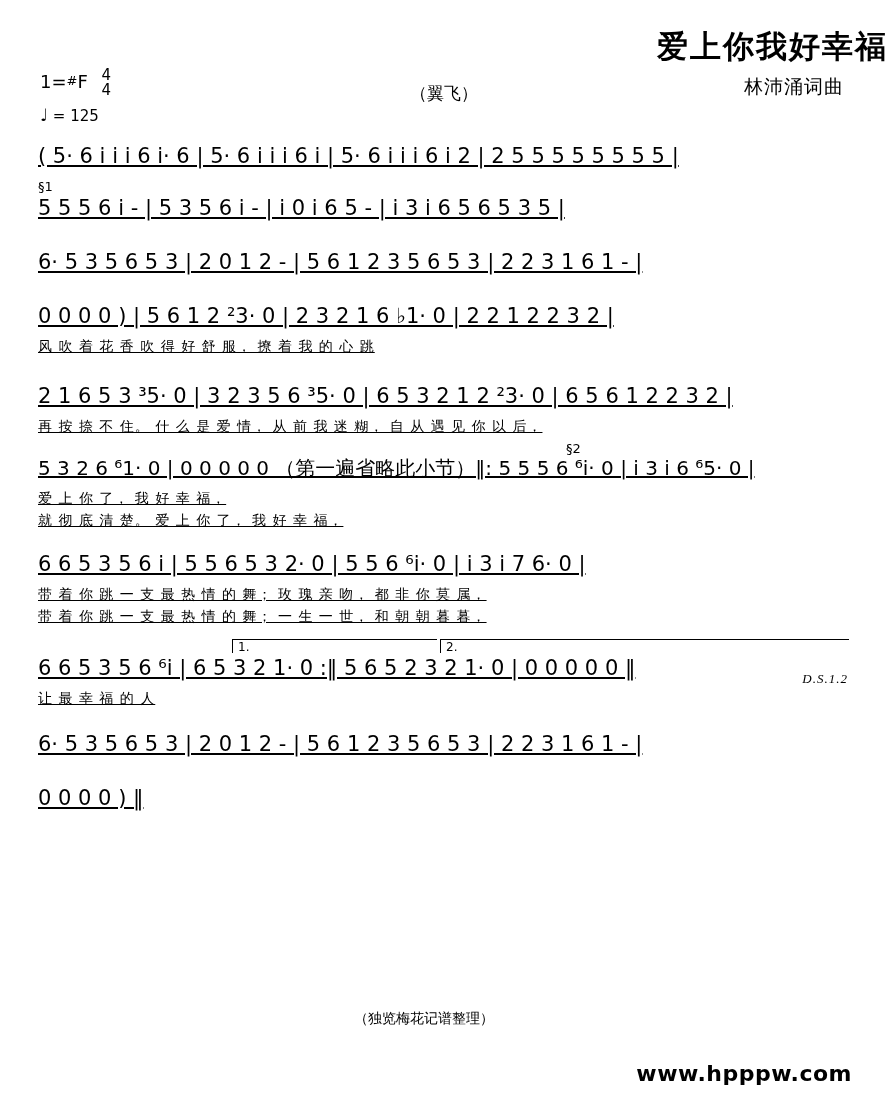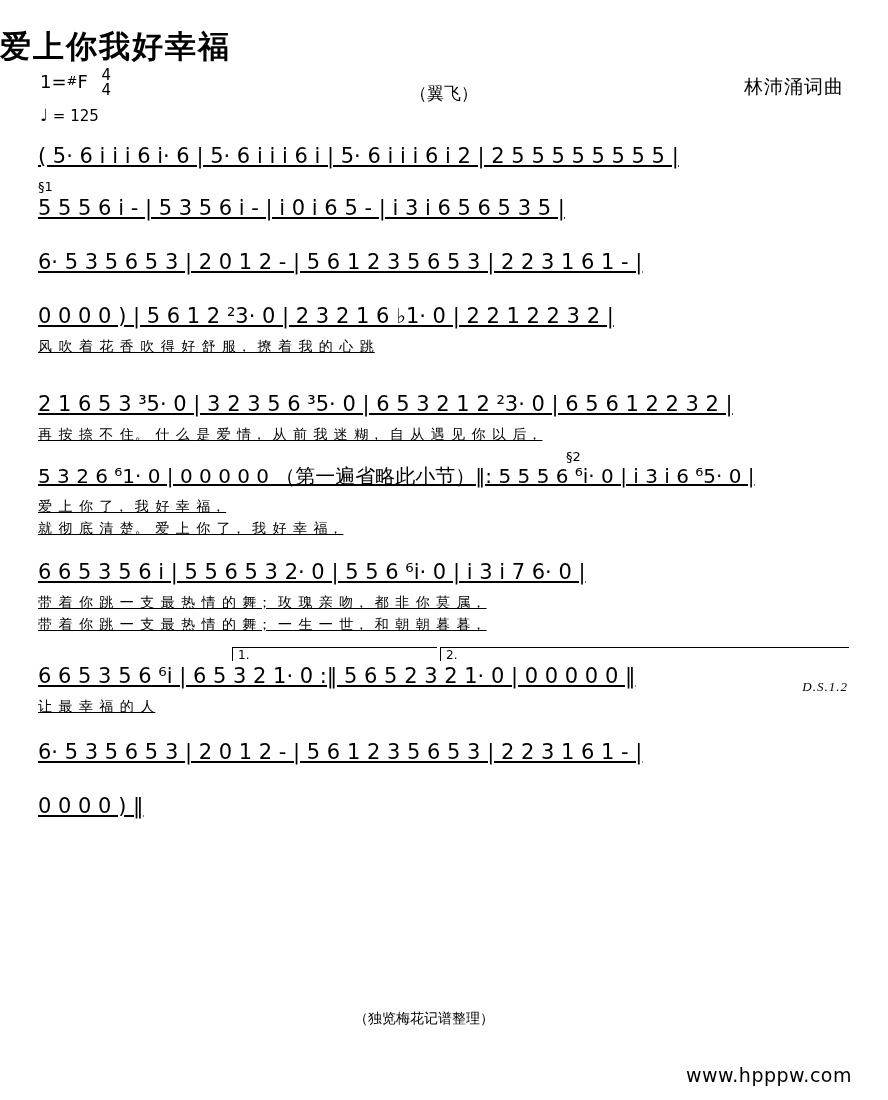--- a/index.html
+++ b/index.html
@@ -8,21 +8,21 @@
     background:#ffffff;
     font-family:"Liberation Serif", serif;
     color:#000000;
     position:relative;
     overflow:hidden;
   }
   .sheet{position:relative;width:888px;height:1100px;}
 
   
   .title{
-    text-align:left;
+    text-align:right;
     font-family:"DejaVu Sans", sans-serif;
     font-weight:bold;
     font-size:31px;
     letter-spacing:2px;
     padding-top:26px;
   }
   .subtitle{
     text-align:center;
     font-family:"DejaVu Sans", sans-serif;
     font-size:17px;
@@ -108,22 +108,22 @@
     bottom:72px;
     text-align:center;
     font-family:"DejaVu Sans", sans-serif;
     font-size:14px;
     padding-right:40px;
   }
   .watermark{
     position:absolute;
     right:36px;bottom:14px;
     font-family:"DejaVu Sans", sans-serif;
-    font-weight:normal;
-    font-size:19px;
+    font-weight:bold;
+    font-size:22px;
     letter-spacing:0.5px;
   }
   .system{margin-top:10px;text-decoration:underline;}
 </style>
 </head>
 <body>
 
 <div class="sheet">
 
   <div class="title">爱上你我好幸福</div>
@@ -155,21 +155,21 @@
 
   <div class="line system" style="margin-top:20px;">
     <span class="notes">6·  5 3 5 6 5 3 | 2  0 1 2  -  | 5 6 1 2 3 5 6 5 3 | 2 2 3 1 6 1  -  |</span>
   </div>
 
   <div class="line system" style="margin-top:20px;">
     <span class="notes">0  0  0  0  ) | 5 6 1 2 ²3·  0 | 2 3 2 1 6 ♭1·  0 | 2 2  1 2 2 3  2 |</span>
     <span class="lyr">风 吹 着 花 香      吹 得 好 舒 服，      撩 着  我 的 心  跳</span>
   </div>
 
-  <div class="line system" style="margin-top:32px;">
+  <div class="line system" style="margin-top:24px;">
     <span class="notes">2 1 6 5 3 ³5·  0 | 3 2 3 5 6 ³5·  0 | 6 5  3 2 1 2 ²3·  0 | 6 5 6 1 2 2 3  2 |</span>
     <span class="lyr">再 按 捺 不 住。      什 么 是 爱  情，      从 前 我 迷  糊，      自 从 遇 见 你 以  后，</span>
   </div>
 
   <div class="line system" style="margin-top:16px;">
     <span class="seg" style="position:absolute;left:566px;top:-12px;">§2</span>
     <span class="notes" style="font-size:20px;">5 3 2 6 ⁶1·  0 | 0  0  0  0  0 （第一遍省略此小节）‖: 5  5 5 6 ⁶i·  0 | i 3 i 6 ⁶5·  0 |</span>
     <span class="lyr">                                                            爱  上 你 了，      我 好 幸  福，</span>
     <span class="lyr">就 彻 底 清 楚。                                            爱  上 你 了，      我 好 幸  福，</span>
   </div>

